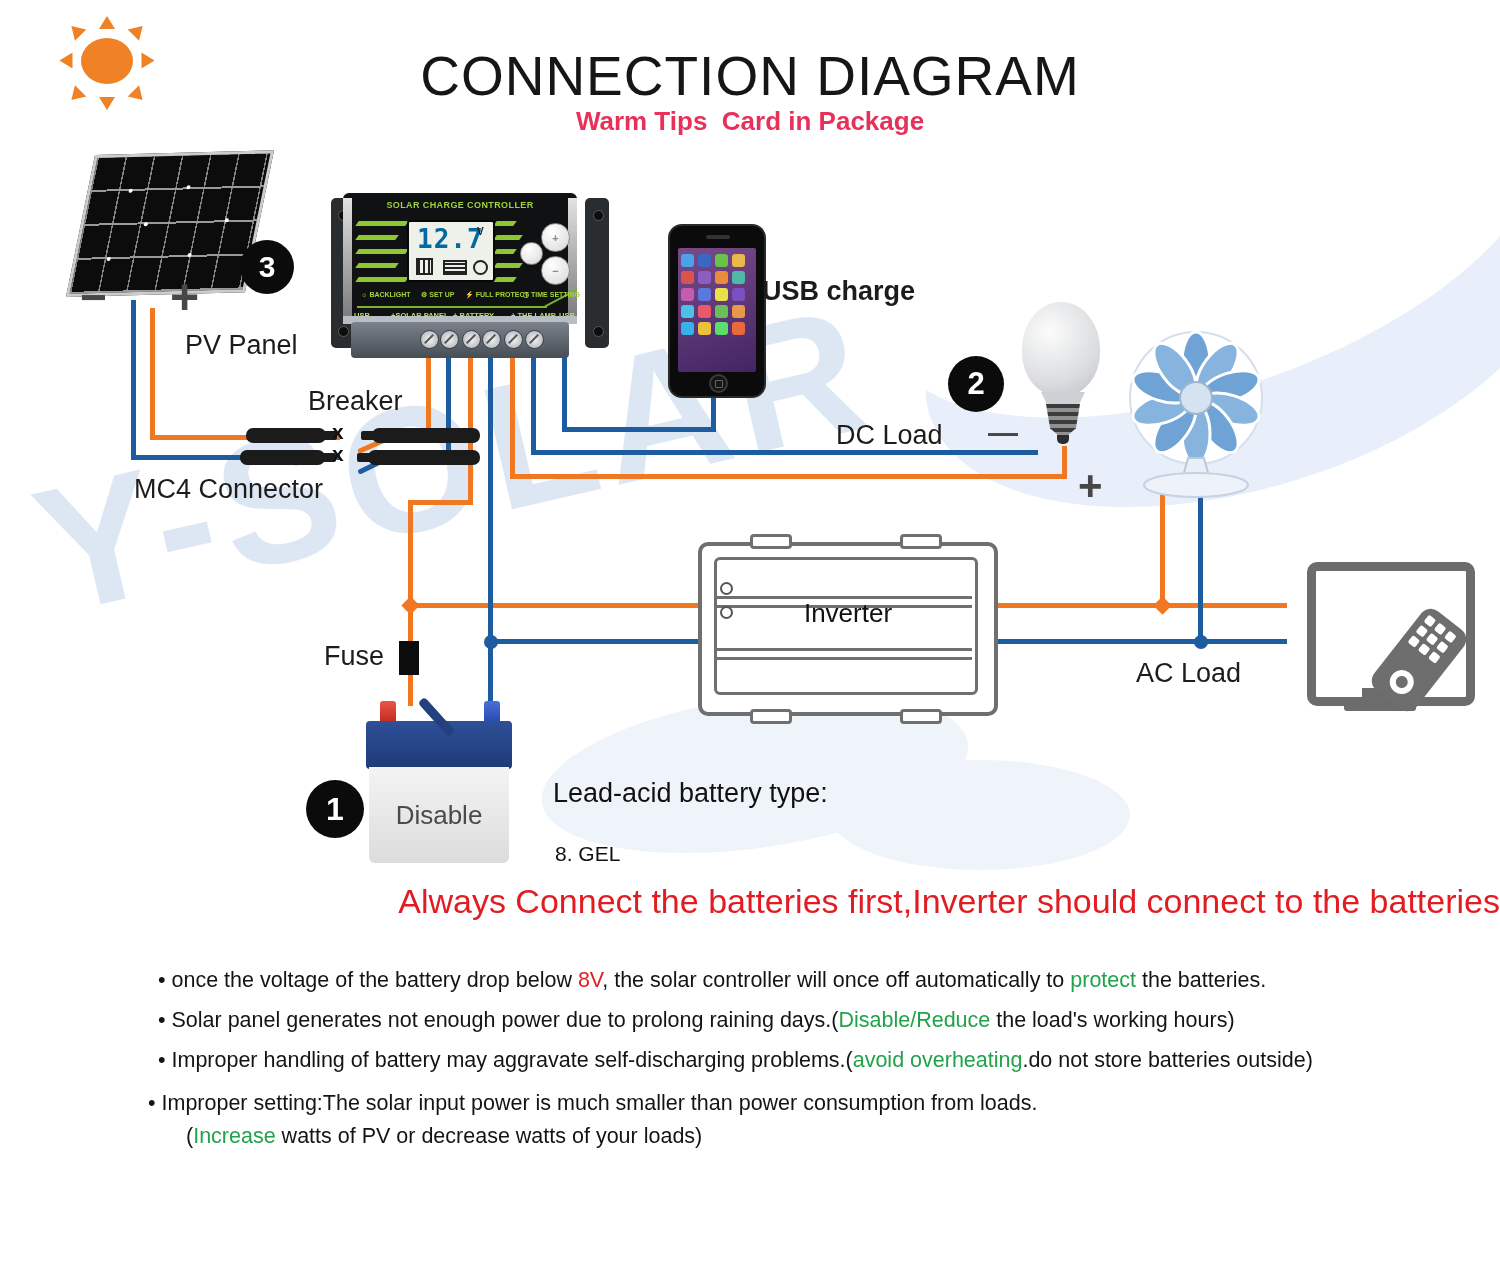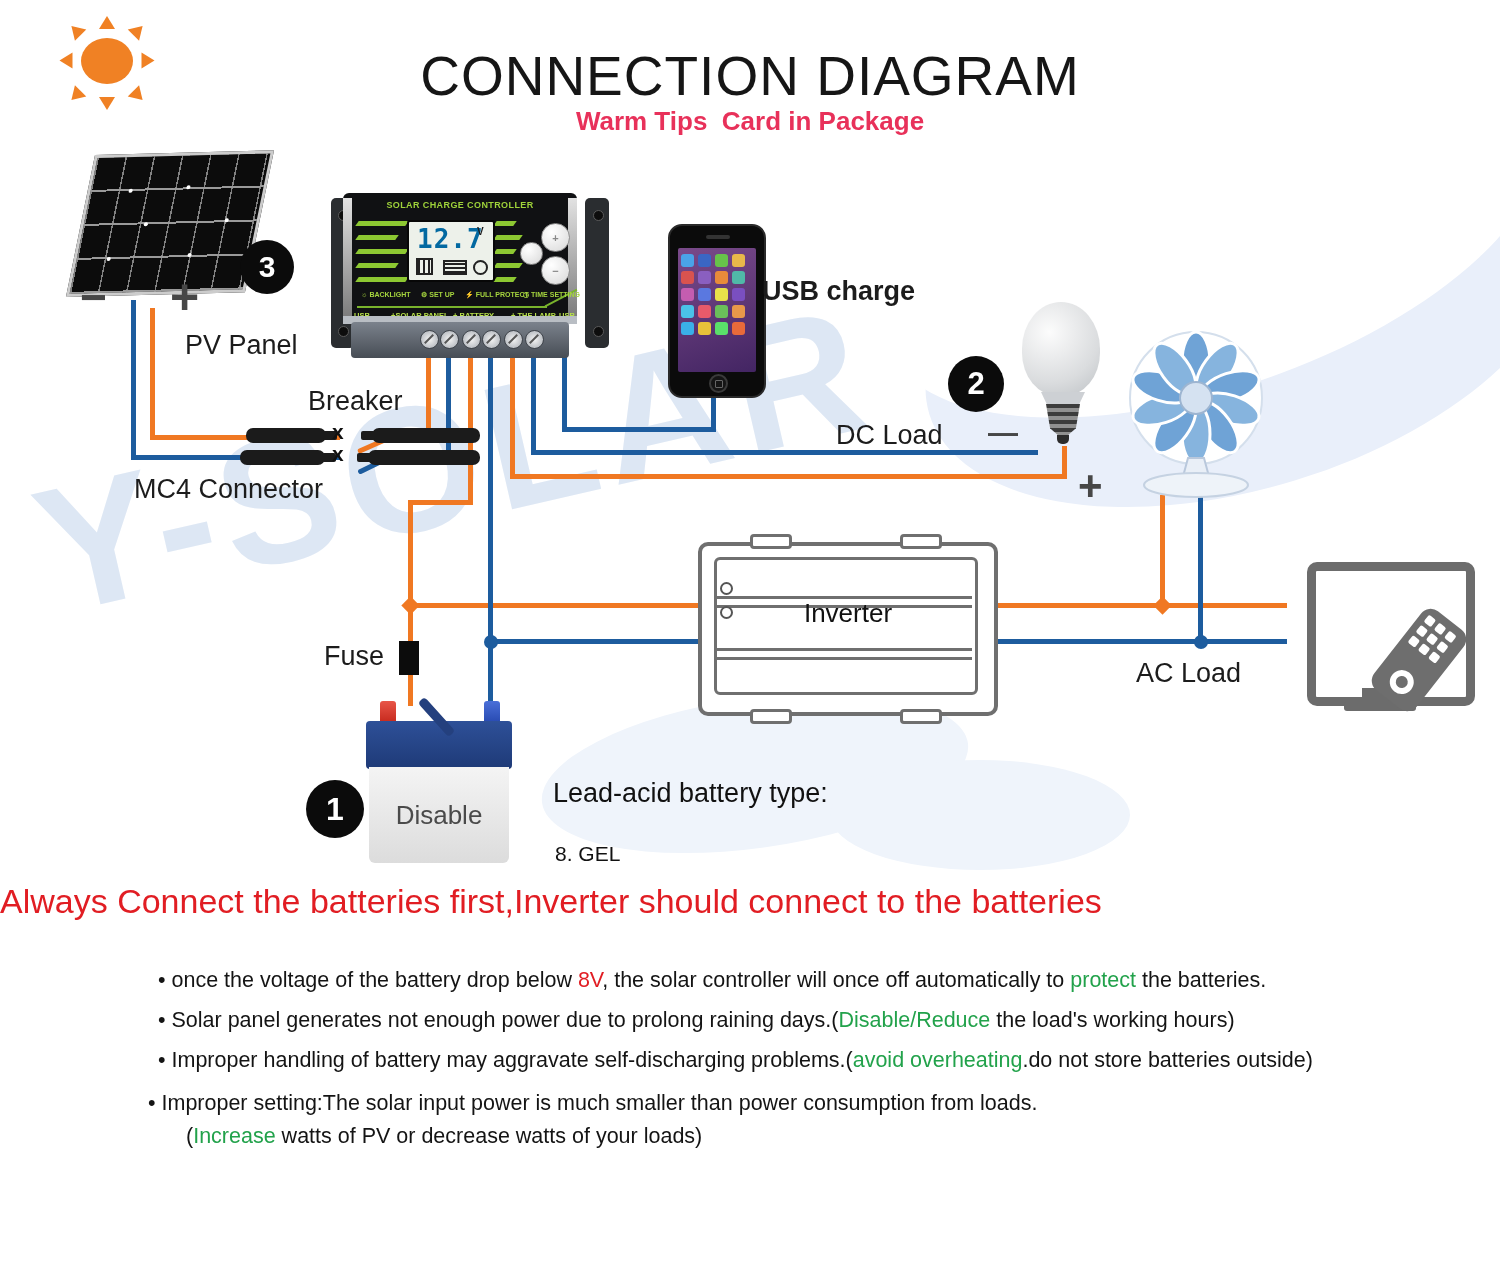--- a/index.html
+++ b/index.html
@@ -106,21 +106,21 @@
   .rm-circle:after{content:"";position:absolute;left:6px;top:6px;width:12px;height:12px;border-radius:50%;background:#6e6e6e;}
   
   .bat-term{position:absolute;width:16px;height:24px;border-radius:3px;z-index:4;}
   .bat-top{position:absolute;left:366px;top:721px;width:146px;height:48px;border-radius:4px;z-index:4;
            background:linear-gradient(#2e5098,#1e3a77);}
   .bat-handle{position:absolute;left:432px;top:694px;width:9px;height:46px;background:#24407e;border-radius:4px;transform:rotate(-42deg);z-index:5;}
   .bat-body{position:absolute;left:369px;top:767px;width:140px;height:96px;border-radius:0 0 6px 6px;z-index:4;
             background:linear-gradient(#f4f4f4,#dcdcdc);display:flex;align-items:center;justify-content:center;}
   .bat-lbl{font-size:26px;color:#4a4a4a;}
   
-  .warning{position:absolute;left:0;top:882px;width:100%;text-align:left;font-size:34px;color:#e11d23;z-index:6;}
+  .warning{position:absolute;left:0;top:882px;width:100%;text-align:right;font-size:34px;color:#e11d23;z-index:6;}
   .note-line{position:absolute;left:158px;font-size:21.5px;color:#141414;z-index:6;white-space:nowrap;}
   .n1{top:968px;} .n2{top:1008px;} .n3{top:1048px;} .n4{top:1091px;left:148px;} .n5{top:1124px;left:186px;}
   .note-line .red{color:#e11d23;} .note-line .green{color:#22a24b;}
   .bi-title{position:absolute;left:553px;top:778px;font-size:27px;color:#111;z-index:6;}
   .bi-item{position:absolute;left:555px;font-size:21px;color:#111;z-index:6;}
 </style>
 </head>
 <body>
 
 <div id="stage">

